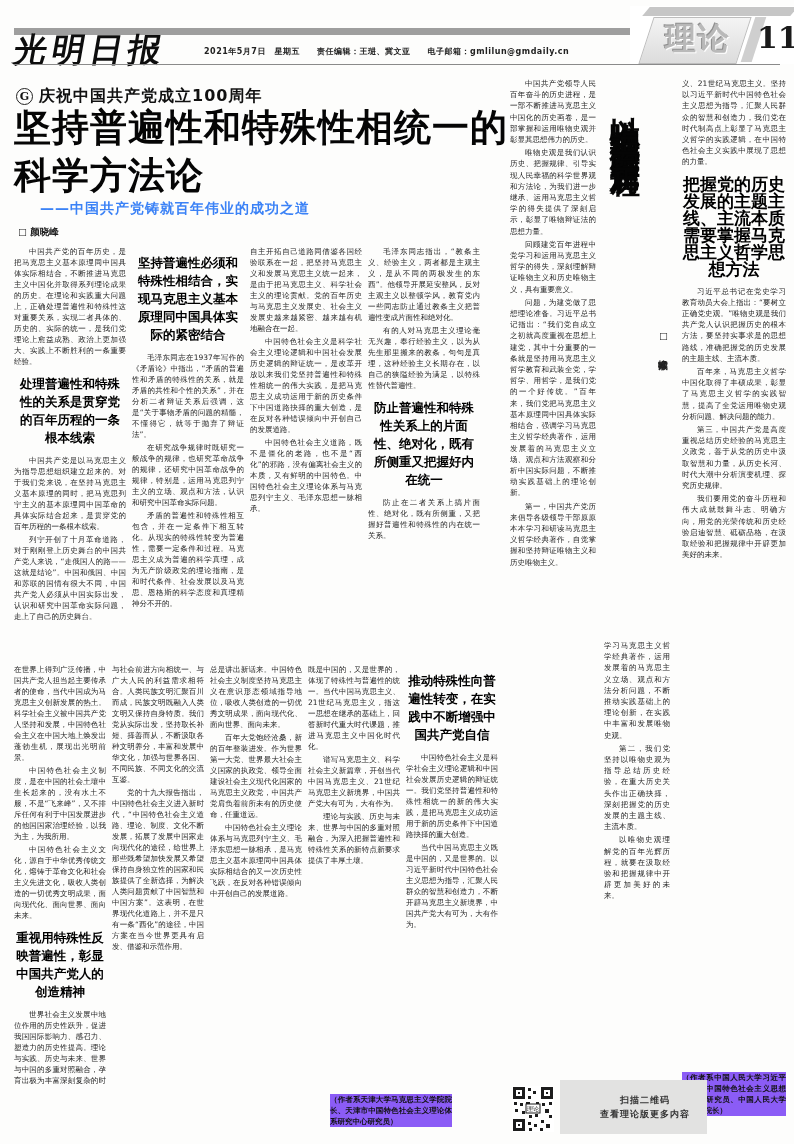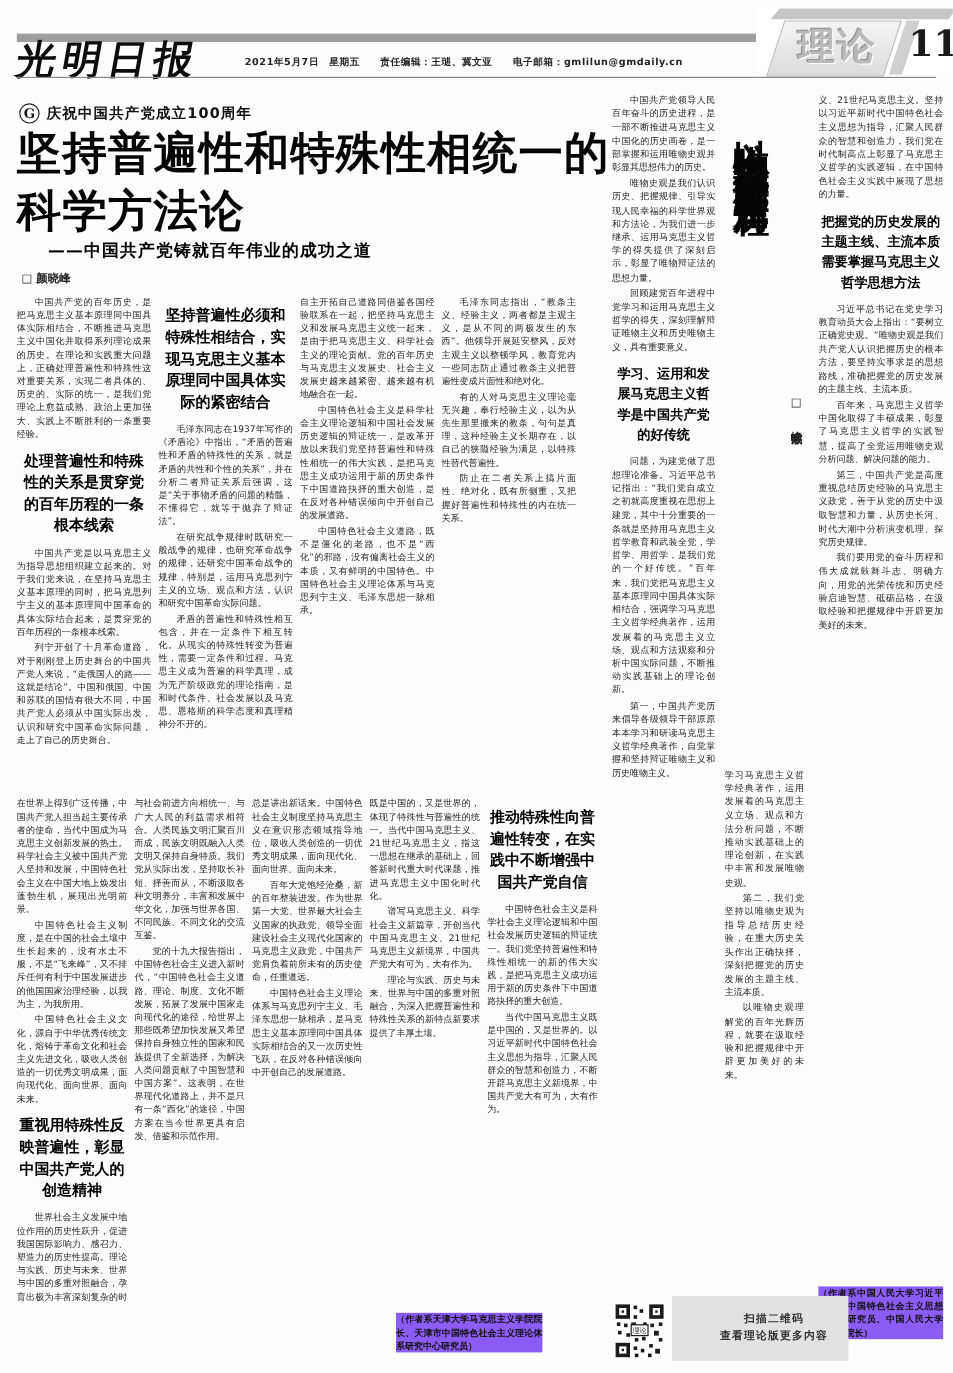--- a/index.html
+++ b/index.html
@@ -18,32 +18,32 @@
   .pagenum{left:757px;top:20px;font-size:30px;font-weight:700;color:#1a1a1a;font-family:"DejaVu Serif",serif;}
   .logo{left:14px;top:28px;font-size:33px;font-weight:900;font-family:"DejaVu Serif",serif;
         transform:skewX(-10deg);letter-spacing:5px;color:#0d0d0d;}
   .dateline{left:204px;top:46px;font-size:8px;font-weight:700;color:#222;letter-spacing:0.5px;}
   .mast-rule{left:14px;top:64px;width:766px;height:1px;background:#8a8a8a;}
   
   .kicker{left:16px;top:86px;display:flex;align-items:center;}
   .kicker-g{width:15px;height:15px;border:1.5px solid #222;border-radius:50%;display:inline-block;
             text-align:center;font-size:11px;line-height:15px;font-weight:700;
             font-family:"DejaVu Serif",serif;margin-right:6px;}
-  .kicker-t{font-size:12px;font-weight:700;letter-spacing:1px;text-align:right;}
+  .kicker-t{font-size:16px;font-weight:700;letter-spacing:1px;text-align:right;}
   .headline{left:14px;top:104px;width:506px;font-size:37px;line-height:48px;font-weight:900;
             letter-spacing:1px;color:#050505;}
-  .subtitle{left:40px;top:200px;font-size:14px;font-weight:600;letter-spacing:1px;color:#000000;}
+  .subtitle{left:40px;top:200px;font-size:14px;font-weight:600;letter-spacing:1px;color:#3b82f6;}
   .byline{left:18px;top:226px;font-size:9.5px;font-weight:700;color:#222;}
   
   .tcol{position:absolute;overflow:hidden;}
   .bp{font-size:7.5px;line-height:11px;text-align:justify;margin:0 0 2px;text-indent:2em;color:#242424;}
   .bp.noind{text-indent:0;}
   .bh{font-weight:700;font-size:12.5px;line-height:18px;text-align:center;margin:8px 1px;color:#000;}
   .side .bp{line-height:11.2px;}
-  .side .bh{font-size:11px;line-height:17px;}
+  .side .bh{font-size:17px;line-height:17px;}
   .note{font-size:7.5px;line-height:11px;font-weight:700;text-align:justify;background:#8b5cf6;color:#111;}
   
   .vtitle{writing-mode:vertical-rl;text-orientation:upright;font-size:30px;font-weight:900;
           letter-spacing:4px;color:#050505;}
   .vauthor{writing-mode:vertical-rl;text-orientation:upright;font-size:9.5px;font-weight:700;color:#222;}
   
   .qrbox{left:560px;top:1080px;width:124px;height:54px;background:#e2e2e1;display:flex;
          flex-direction:column;justify-content:center;align-items:center;padding-left:23px;}
   .qrbox div{font-size:9px;font-weight:700;color:#333;line-height:14px;letter-spacing:1px;}
   .qrsvg{left:512px;top:1086px;}
@@ -86,20 +86,21 @@
     <p class="bp">矛盾的普遍性和特殊性相互包含，并在一定条件下相互转化。从现实的特殊性转变为普遍性，需要一定条件和过程。马克思主义成为普遍的科学真理，成为无产阶级政党的理论指南，是和时代条件、社会发展以及马克思、恩格斯的科学态度和真理精神分不开的。</p>
   </div>
 <div class="tcol" style="left:250px;top:246px;width:112px;height:412px;">
     <p class="bp noind">自主开拓自己道路同借鉴各国经验联系在一起，把坚持马克思主义和发展马克思主义统一起来，是由于把马克思主义、科学社会主义的理论贡献。党的百年历史与马克思主义发展史、社会主义发展史越来越紧密、越来越有机地融合在一起。</p>
     <p class="bp">中国特色社会主义是科学社会主义理论逻辑和中国社会发展历史逻辑的辩证统一，是改革开放以来我们党坚持普遍性和特殊性相统一的伟大实践，是把马克思主义成功运用于新的历史条件下中国道路抉择的重大创造，是在反对各种错误倾向中开创自己的发展道路。</p>
     <p class="bp">中国特色社会主义道路，既不是僵化的老路，也不是“西化”的邪路，没有偏离社会主义的本质，又有鲜明的中国特色。中国特色社会主义理论体系与马克思列宁主义、毛泽东思想一脉相承。</p>
   </div>
 <div class="tcol" style="left:368px;top:246px;width:112px;height:412px;">
     <p class="bp">毛泽东同志指出，“教条主义、经验主义，两者都是主观主义，是从不同的两极发生的东西”。他领导开展延安整风，反对主观主义以整顿学风，教育党内一些同志防止通过教条主义把普遍性变成片面性和绝对化。</p>
     <p class="bp">有的人对马克思主义理论毫无兴趣，奉行经验主义，以为从先生那里搬来的教条，句句是真理，这种经验主义长期存在，以自己的狭隘经验为满足，以特殊性替代普遍性。</p>
+    <div class="bh">防止普遍性和特殊性关系上的片面性、绝对化，既有所侧重又把握好内在统一</div>
     <p class="bp">防止在二者关系上搞片面性、绝对化，既有所侧重，又把握好普遍性和特殊性的内在统一关系。</p>
   </div>
 
 <div class="tcol" style="left:14px;top:664px;width:92px;height:422px;">
     <p class="bp noind">在世界上得到广泛传播，中国共产党人担当起主要传承者的使命，当代中国成为马克思主义创新发展的热土。科学社会主义被中国共产党人坚持和发展，中国特色社会主义在中国大地上焕发出蓬勃生机，展现出光明前景。</p>
     <p class="bp">中国特色社会主义制度，是在中国的社会土壤中生长起来的，没有水土不服，不是“飞来峰”，又不排斥任何有利于中国发展进步的他国国家治理经验，以我为主，为我所用。</p>
     <p class="bp">中国特色社会主义文化，源自于中华优秀传统文化，熔铸于革命文化和社会主义先进文化，吸收人类创造的一切优秀文明成果，面向现代化、面向世界、面向未来。</p>
     <div class="bh">重视用特殊性反映普遍性，彰显中国共产党人的创造精神</div>
     <p class="bp">世界社会主义发展中地位作用的历史性跃升，促进我国国际影响力、感召力、塑造力的历史性提高。理论与实践、历史与未来、世界与中国的多重对照融合，孕育出极为丰富深刻复杂的时代景观。</p>
   </div>
@@ -122,21 +123,20 @@
     <p class="bp">中国特色社会主义是科学社会主义理论逻辑和中国社会发展历史逻辑的辩证统一。我们党坚持普遍性和特殊性相统一的新的伟大实践，是把马克思主义成功运用于新的历史条件下中国道路抉择的重大创造。</p>
     <p class="bp">当代中国马克思主义既是中国的，又是世界的。以习近平新时代中国特色社会主义思想为指导，汇聚人民群众的智慧和创造力，不断开辟马克思主义新境界，中国共产党大有可为，大有作为。</p>
   </div>
 <div class="abs note" style="left:330px;top:1094px;width:122px;">（作者系天津大学马克思主义学院院长、天津市中国特色社会主义理论体系研究中心研究员）</div>
 
 <div class="side">
   <div class="tcol" style="left:510px;top:78px;width:86px;height:988px;">
       <p class="bp">中国共产党领导人民百年奋斗的历史进程，是一部不断推进马克思主义中国化的历史画卷，是一部掌握和运用唯物史观并彰显其思想伟力的历史。</p>
       <p class="bp">唯物史观是我们认识历史、把握规律、引导实现人民幸福的科学世界观和方法论，为我们进一步继承、运用马克思主义哲学的得失提供了深刻启示，彰显了唯物辩证法的思想力量。</p>
       <p class="bp">回顾建党百年进程中党学习和运用马克思主义哲学的得失，深刻理解辩证唯物主义和历史唯物主义，具有重要意义。</p>
-      <div class="bh">学习、运用和发展马克思主义哲学是中国共产党的好传统</div>
       <p class="bp">问题，为建党做了思想理论准备。习近平总书记指出：“我们党自成立之初就高度重视在思想上建党，其中十分重要的一条就是坚持用马克思主义哲学教育和武装全党，学哲学、用哲学，是我们党的一个好传统。”百年来，我们党把马克思主义基本原理同中国具体实际相结合，强调学习马克思主义哲学经典著作，运用发展着的马克思主义立场、观点和方法观察和分析中国实际问题，不断推动实践基础上的理论创新。</p>
       <p class="bp">第一，中国共产党历来倡导各级领导干部原原本本学习和研读马克思主义哲学经典著作，自觉掌握和坚持辩证唯物主义和历史唯物主义。</p>
     </div>
   <div class="abs vtitle" style="left:604px;top:92px;height:520px;">以唯物史观理解党的百年光辉历程</div>
   <div class="abs vauthor" style="left:656px;top:330px;height:90px;">□ 臧峰宇</div>
   <div class="tcol" style="left:604px;top:640px;width:66px;height:426px;">
       <p class="bp noind">学习马克思主义哲学经典著作，运用发展着的马克思主义立场、观点和方法分析问题，不断推动实践基础上的理论创新，在实践中丰富和发展唯物史观。</p>
       <p class="bp">第二，我们党坚持以唯物史观为指导总结历史经验，在重大历史关头作出正确抉择，深刻把握党的历史发展的主题主线、主流本质。</p>
       <p class="bp">以唯物史观理解党的百年光辉历程，就要在汲取经验和把握规律中开辟更加美好的未来。</p>
     </div>

